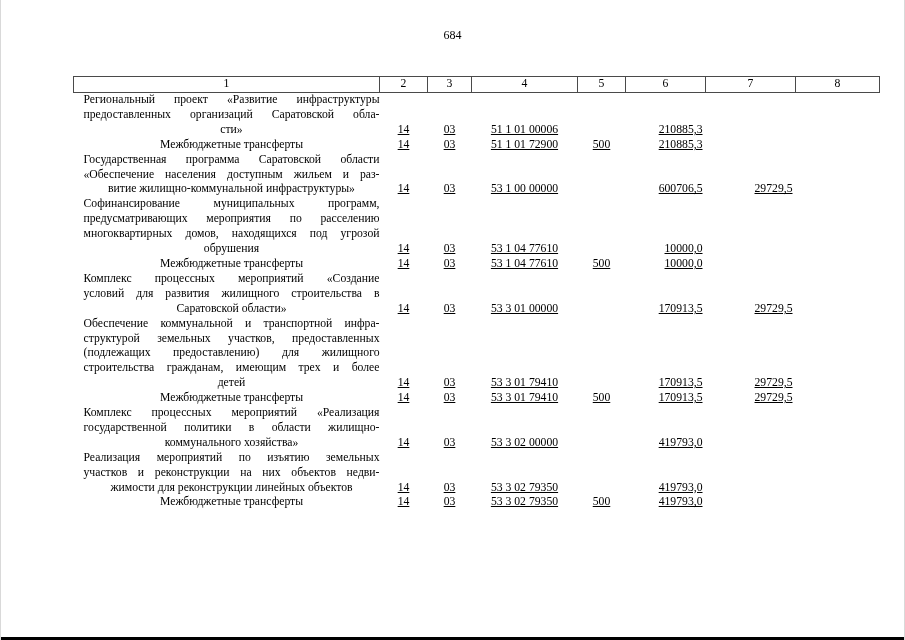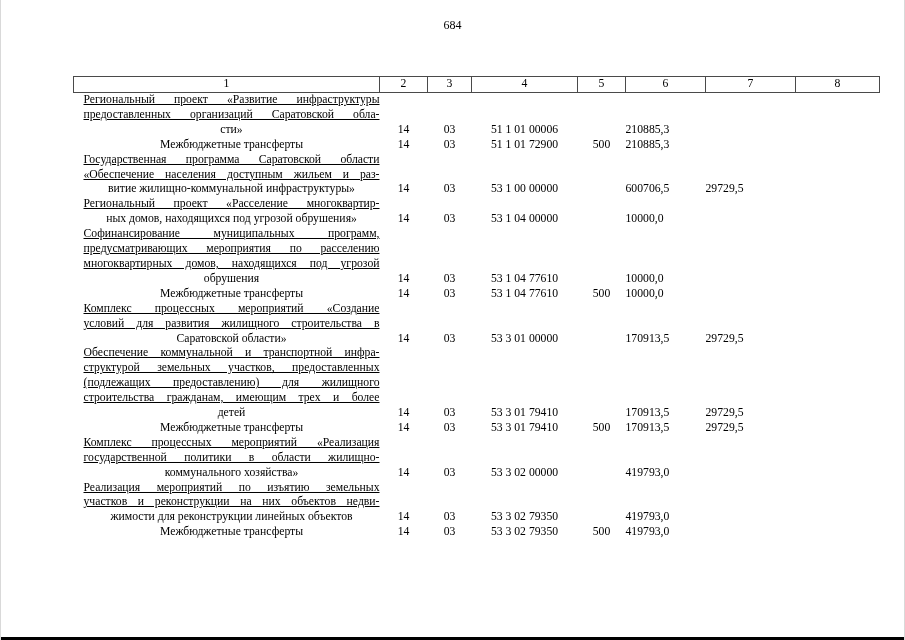--- a/index.html
+++ b/index.html
@@ -10,21 +10,21 @@
     font-family: "Liberation Serif", serif;
     position: relative;
     overflow: hidden;
   }
   .screen {
     position: absolute; inset: 0;
     border-left: 1px solid #d9d9d9;
     border-right: 1px solid #d9d9d9;
   }
   .page-number {
-    position: absolute; top: 18px; left: 0;
+    position: absolute; top: 28px; left: 0;
     width: 100%; text-align: center;
     font-size: 12px; line-height: 14px;
   }
   table.budget-table {
     position: absolute; left: 72px; top: 76px;
     width: 806px;
     border-collapse: collapse;
     table-layout: fixed;
     font-size: 11.7px;
     line-height: 14.9px;
@@ -36,23 +36,23 @@
     height: 15px;
     padding: 0;
   }
   tbody td {
     vertical-align: bottom;
     padding: 0;
     border: none;
   }
   td.c1 { padding-left: 10px; }
   .nline { text-align: center; }
-  .nline.just { text-align: justify; text-align-last: justify; text-decoration: underline; }
-  td.c2, td.c3, td.c4, td.c5 { text-align: center; }
-  td.c6, td.c7 { padding-right: 3px; }
+  .nline.just { text-align: justify; text-align-last: justify; }
+  td.c2, td.c3, td.c4, td.c5 { text-align: center; text-decoration: underline; }
+  td.c6, td.c7 { text-align: right; padding-right: 3px; text-decoration: underline; }
   td.c8 { text-align: center; }
   .bottom-bar {
     position: absolute; left: 0; bottom: 0;
     width: 100%; height: 3px;
     background: #000;
   }
 </style>
 </head>
 <body>
 
@@ -119,33 +119,20 @@
           <td class="c2">14</td>
           <td class="c3">03</td>
           <td class="c4">53 1 00 00000</td>
           <td class="c5"></td>
           <td class="c6">600706,5</td>
           <td class="c7">29729,5</td>
           <td class="c8"></td>
         </tr>
         <tr>
           <td class="c1">
-            <div class="nline just">Региональный проект «Расселение многоквартир-</div>
-            <div class="nline">ных домов, находящихся под угрозой обрушения»</div>
-          </td>
-          <td class="c2">14</td>
-          <td class="c3">03</td>
-          <td class="c4">53 1 04 00000</td>
-          <td class="c5"></td>
-          <td class="c6">10000,0</td>
-          <td class="c7"></td>
-          <td class="c8"></td>
-        </tr>
-        <tr>
-          <td class="c1">
             <div class="nline just">Софинансирование муниципальных программ,</div>
             <div class="nline just">предусматривающих мероприятия по расселению</div>
             <div class="nline just">многоквартирных домов, находящихся под угрозой</div>
             <div class="nline">обрушения</div>
           </td>
           <td class="c2">14</td>
           <td class="c3">03</td>
           <td class="c4">53 1 04 77610</td>
           <td class="c5"></td>
           <td class="c6">10000,0</td>

